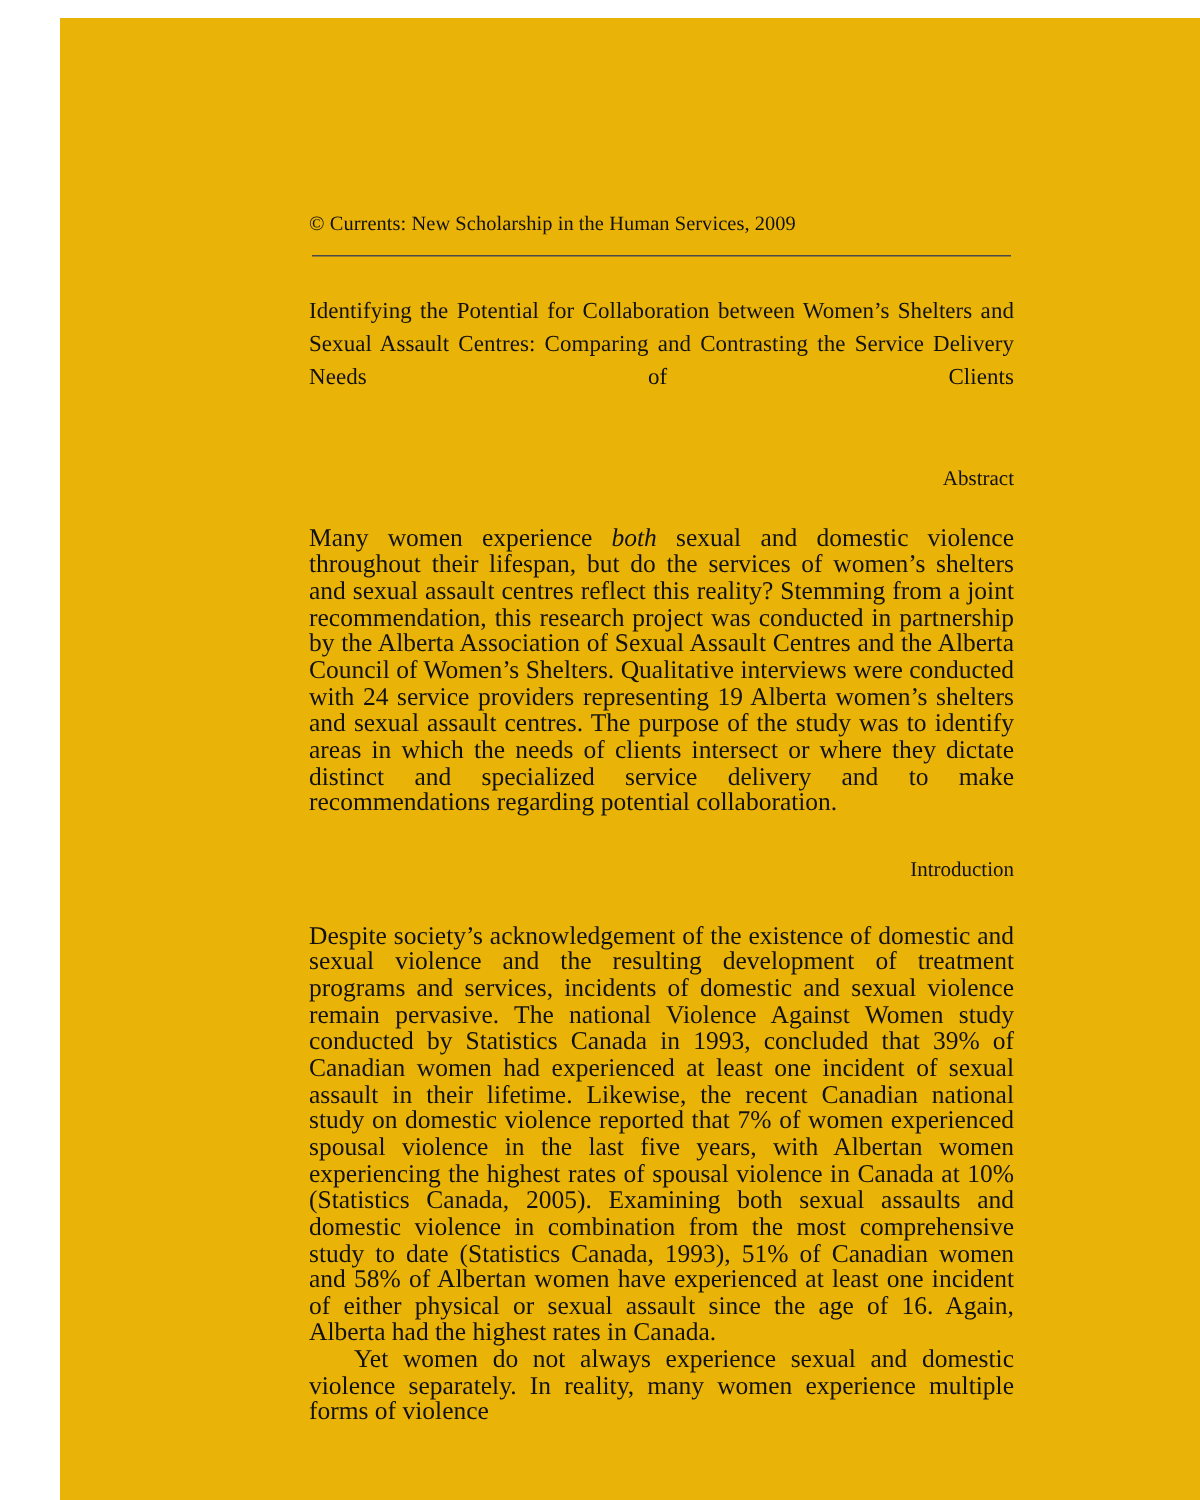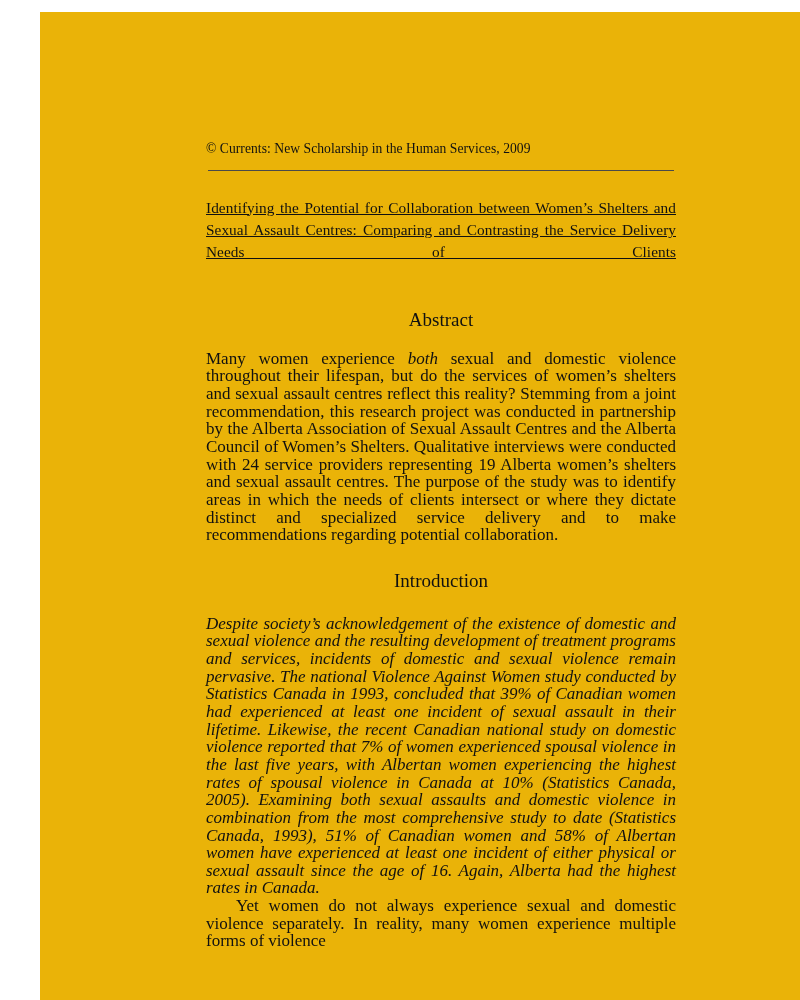--- a/index.html
+++ b/index.html
@@ -50,61 +50,60 @@
   }
 
   .doc-title {
     margin-top: 26px;
     font-size: 15.3px;
     line-height: 22.4px;
     text-align: justify;
     text-justify: inter-word;
     letter-spacing: 0.05px;
     color: #111111;
-    text-decoration: underline;
   }
   
   .doc-title::after {
     content: "";
     display: inline-block;
     width: 100%;
   }
 
   .authors {
     margin-top: 22px;
     font-size: 13.6px;
     line-height: 17.6px;
     text-align: left;
     color: #111111;
   }
 
   .section-heading {
-    font-size: 19px;
+    font-size: 14px;
     line-height: 17.6px;
     font-weight: normal;
-    text-align: center;
+    text-align: right;
     color: #111111;
     margin: 0;
   }
 
   .heading-abstract { margin-top: 25px; }
   .heading-introduction { margin-top: 28px; }
 
   .body-para {
     font-size: 17px;
     line-height: 17.65px;
     text-align: justify;
     text-justify: inter-word;
     color: #111111;
     margin: 0;
     hyphens: none;
   }
 
   .para-abstract { margin-top: 21px; }
-  .para-intro-1 { margin-top: 25px; font-style: italic; }
+  .para-intro-1 { margin-top: 25px; }
   .para-intro-2 { margin-top: 0; text-indent: 30px; }
 
   .body-para em {
     font-style: italic;
   }
 </style>
 </head>
 <body>
 
 <div class="page">

